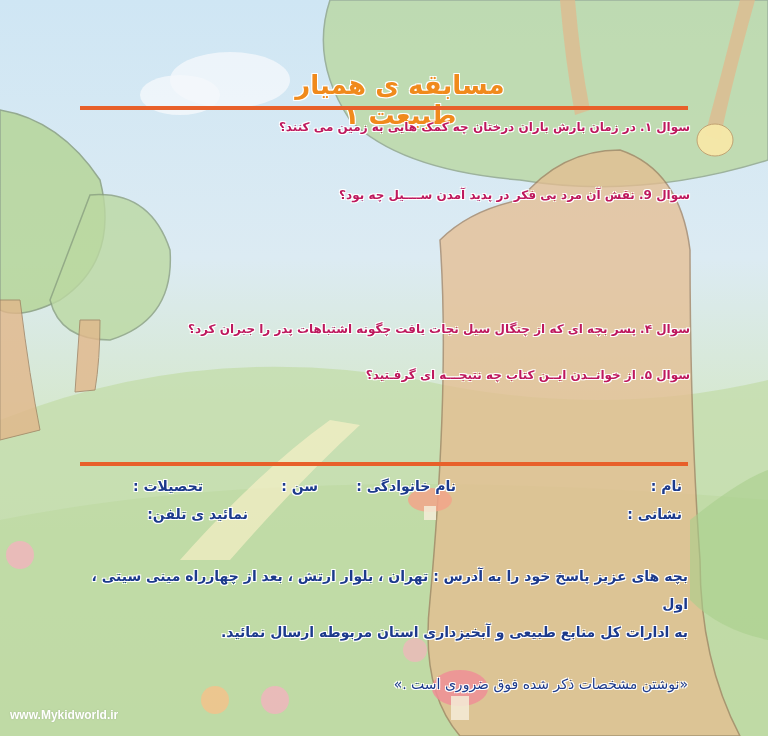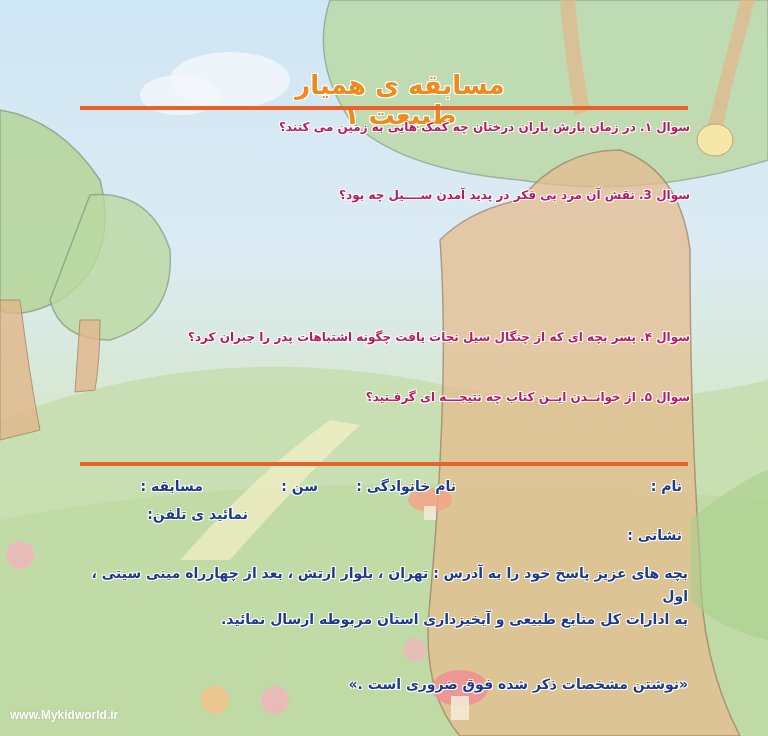--- a/index.html
+++ b/index.html
@@ -13,23 +13,23 @@
       color:#f08a1c; font-weight:bold; font-size:26px;
       text-shadow: 1px 1px 0 #fff, -1px -1px 0 #fff, 1px -1px 0 #fff, -1px 1px 0 #fff; }
     .rule { position:absolute; height:4px; background:#e8602a; }
     .rule.top { top:106px; left:80px; width:608px; }
     .rule.mid { top:462px; left:80px; width:608px; }
     .q { position:absolute; right:78px; color:#be185d; font-weight:bold; font-size:12px;
       white-space:nowrap; text-shadow: 1px 1px 0 #fff, -1px -1px 0 #fff, 1px -1px 0 #fff, -1px 1px 0 #fff; }
     .field { position:absolute; color:#1c3a8c; font-weight:bold; font-size:14px; white-space:nowrap;
       text-shadow: 1px 1px 0 #fff, -1px -1px 0 #fff, 1px -1px 0 #fff, -1px 1px 0 #fff; }
     .para { position:absolute; right:80px; width:620px; color:#1c3a8c; font-weight:bold; font-size:14px;
-      line-height:23px; text-align:right;
+      line-height:28px; text-align:right;
       text-shadow: 1px 1px 0 #fff, -1px -1px 0 #fff, 1px -1px 0 #fff, -1px 1px 0 #fff; }
-    .note { position:absolute; top:676px; right:80px; color:#1c3a8c; font-weight:bold; font-size:14px;
+    .note { position:absolute; top:676px; right:80px; color:#1c3a8c; font-weight:normal; font-size:14px;
       white-space:nowrap; text-shadow: 1px 1px 0 #fff, -1px -1px 0 #fff, 1px -1px 0 #fff, -1px 1px 0 #fff; }
     .watermark { position:absolute; left:10px; top:708px; direction:ltr; color:#ffffff;
       font-family:"Liberation Sans", sans-serif; font-weight:bold; font-size:12px;
       text-shadow:0 0 2px rgba(0,0,0,0.15); }
   </style>
 </head>
 <body>
 
 <div class="bg">
   <svg width="768" height="736" viewBox="0 0 768 736">
@@ -69,31 +69,31 @@
 
     <path d="M690 520 Q740 480 768 470 L768 640 Q720 630 690 600 Z" fill="#a9cf8c" opacity="0.6"></path>
   </svg>
 </div>
 
 <div class="content">
   <div class="title">مسابقه ی همیار طبیعت ۱</div>
   <div class="rule top"></div>
 
   <div class="q" style="top:120px;">سوال ۱. در زمان بارش باران درختان چه کمک هایی به زمین می کنند؟</div>
-  <div class="q" style="top:188px;">سوال 3. نقش آن مرد بی فکر در پدید آمدن ســــیل چه بود؟</div>
-  <div class="q" style="top:322px;margin-top:8px;">سوال ۴. پسر بچه ای که از چنگال سیل نجات یافت چگونه اشتباهات پدر را جبران کرد؟</div>
-  <div class="q" style="top:390px;">سوال ۵. از خوانــدن ایــن کتاب چه نتیجـــه ای گرفـتید؟</div>
+  <div class="q" style="top:188px;">سوال 9. نقش آن مرد بی فکر در پدید آمدن ســــیل چه بود؟</div>
+  <div class="q" style="top:322px;">سوال ۴. پسر بچه ای که از چنگال سیل نجات یافت چگونه اشتباهات پدر را جبران کرد؟</div>
+  <div class="q" style="top:368px;">سوال ۵. از خوانــدن ایــن کتاب چه نتیجـــه ای گرفـتید؟</div>
 
   <div class="rule mid"></div>
 
   <div class="field" style="top:478px; right:86px;">نام :</div>
   <div class="field" style="top:478px; right:312px;margin-left:12px;">نام خانوادگی :</div>
   <div class="field" style="top:478px; right:450px;margin-left:9px;">سن :</div>
-  <div class="field" style="top:478px; right:565px;">مسابقه :</div>
-  <div class="field" style="top:527px; right:86px;padding-left:48px;">نشانی :</div>
+  <div class="field" style="top:478px; right:565px;">تحصیلات :</div>
+  <div class="field" style="top:506px; right:86px;padding-left:48px;">نشانی :</div>
   <div class="field" style="top:506px; right:520px;">نمائید ی تلفن:</div>
 
   <div class="para" style="top:562px;">
     <div>بچه های عزیز پاسخ خود را به آدرس : تهران ، بلوار ارتش ، بعد از چهارراه مینی سیتی ، اول</div>
     <div>به ادارات کل منابع طبیعی و آبخیزداری استان مربوطه ارسال نمائید.</div>
   </div>
 
   <div class="note">«نوشتن مشخصات ذکر شده فوق ضروری است .»</div>
 </div>
 

